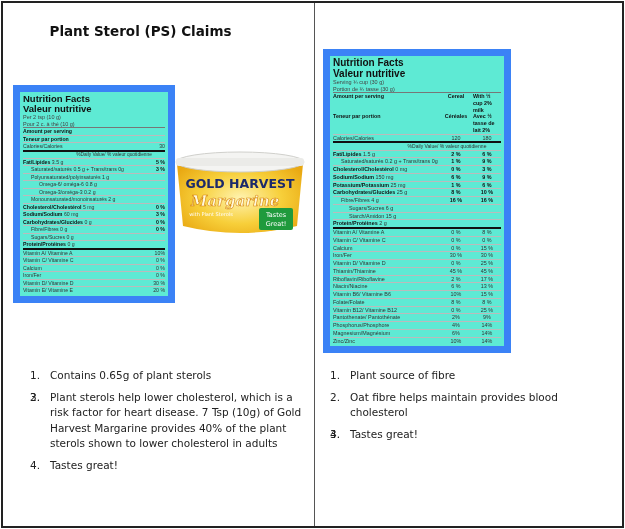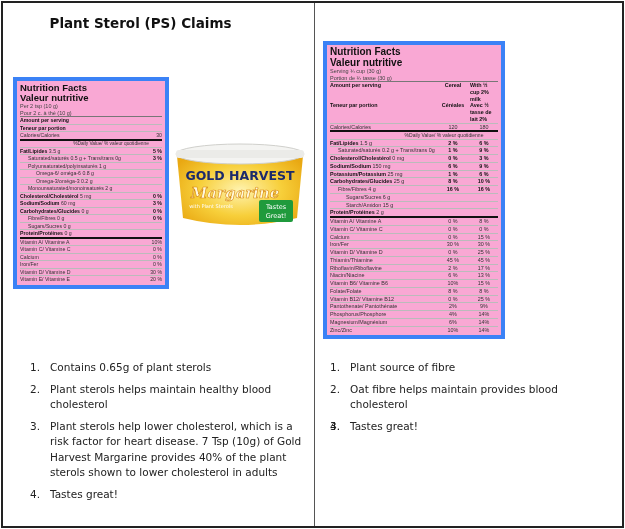--- a/index.html
+++ b/index.html
@@ -1,26 +1,26 @@
 <!DOCTYPE html>
 <html><head>
 <meta charset="utf-8">
 <style>
   html, body { margin:0; padding:0; background:#ffffff; }
   body { width:625px; height:529px; position:relative; overflow:hidden; font-family:"Liberation Sans", sans-serif; }
   .frame { position:absolute; left:1px; top:1px; width:619px; height:523px; border:2px solid #222; box-sizing:content-box; }
   .divider { position:absolute; left:311px; top:0; width:1px; height:523px; background:#555; }
-  .panel { position:absolute; top:0; height:481px;text-decoration:underline; }
+  .panel { position:absolute; top:8px; height:481px;text-decoration:underline; }
   .panel.left { left:0; width:311px; }
   .panel.right { left:312px; width:307px; }
   .title { position:absolute; top:12px; left:0; width:100%; text-align:center; font-family:"DejaVu Sans", sans-serif; font-weight:bold; font-size:13.5px; color:#111; }
   .panel.left .title { left:-18px; }
   .panel.right .title { left:-10px; }
 
-  .nf { position:absolute; background:#f9a8d4; border:4px solid #3b82f6; font-family:"Liberation Sans", sans-serif; color:#333; }
+  .nf { position:absolute; background:#5eead4; border:7px solid #3b82f6; font-family:"Liberation Sans", sans-serif; color:#333; }
   .nf .h1 { font-weight:bold; color:#111; line-height:1.05; }
   .nf .serv { font-size:5.5px; line-height:1.2; color:#444; }
   .nf .row { display:flex; border-top:1px solid #bbb; line-height:1.25; }
   .nf .row.thick { border-top:2px solid #111; }
   .nf .row.med { border-top:1px solid #777; }
   .nf .row .lbl { flex:1; }
   .nf .row .v { text-align:right; }
   .nf .b { font-weight:bold; color:#111; }
   .nf .ind1 { padding-left:8px; }
   .nf .ind2 { padding-left:16px; }
@@ -167,21 +167,21 @@
         <text x="64" y="62" text-anchor="middle" font-family="DejaVu Serif, serif" font-weight="bold" font-style="italic" font-size="15" fill="#fff8dc" stroke="#d88a10" stroke-width="0.6">Margarine</text>
         <text x="40" y="72" text-anchor="middle" font-family="DejaVu Sans, sans-serif" font-size="5" fill="#fff">with Plant Sterols</text>
         <rect x="88" y="64" width="34" height="22" rx="2" fill="#1f9a3c"></rect>
         <text x="105" y="73" text-anchor="middle" font-family="DejaVu Sans, sans-serif" font-size="6.5" fill="#fff">Tastes</text>
         <text x="105" y="82" text-anchor="middle" font-family="DejaVu Sans, sans-serif" font-size="6.5" fill="#fff">Great!</text>
       </svg>
     </div>
 
     <ol class="claims">
       <li><span class="num">1.</span><span>Contains 0.65g of plant sterols</span></li>
-      <li><span class="num">2.</span><span>Plant sterols helps maintain healthy blood cholesterol</span></li>
+      <li><span class="num">2.</span></li>
       <li><span class="num">3.</span><span>Plant sterols help lower cholesterol, which is a risk factor for heart disease. 7 Tsp (10g) of Gold Harvest Margarine provides 40% of the plant sterols shown to lower cholesterol in adults</span></li>
       <li><span class="num">4.</span><span>Tastes great!</span></li>
     </ol>
   </div>
 
   <div class="divider"></div>
 
   <div class="panel right">
 
     <div class="nf of">

